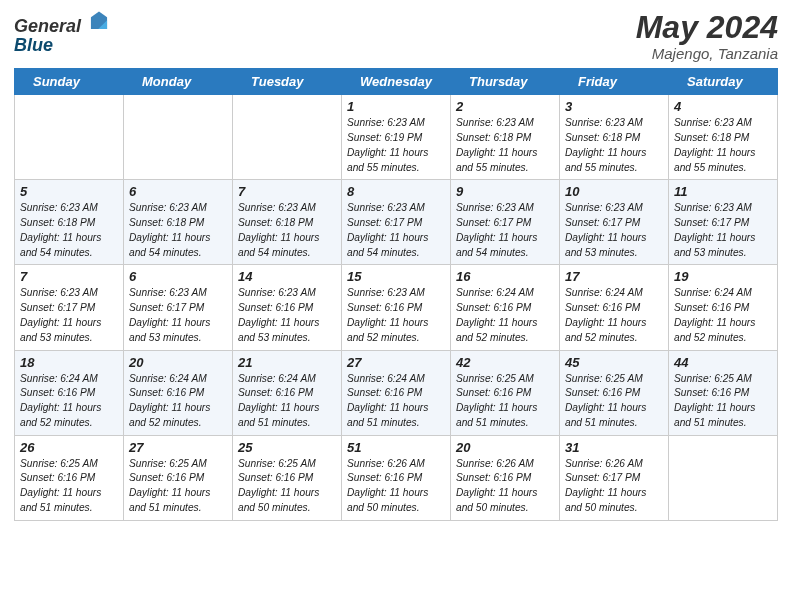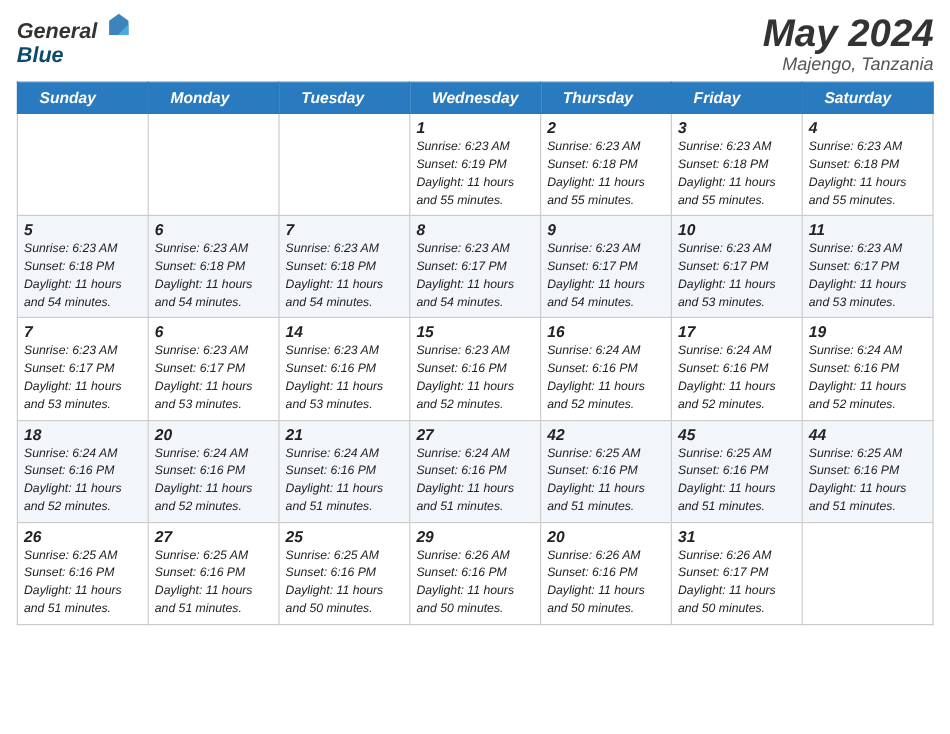--- a/index.html
+++ b/index.html
@@ -336,21 +336,21 @@
 and 51 minutes.</div>
           </td>
           <td>
             <span class="day-number">25</span>
             <div class="day-info" style="white-space: pre-line;">Sunrise: 6:25 AM
 Sunset: 6:16 PM
 Daylight: 11 hours
 and 50 minutes.</div>
           </td>
           <td>
-            <span class="day-number">29</span>
+            <span class="day-number">51</span>
             <div class="day-info" style="white-space: pre-line;">Sunrise: 6:26 AM
 Sunset: 6:16 PM
 Daylight: 11 hours
 and 50 minutes.</div>
           </td>
           <td>
             <span class="day-number">20</span>
             <div class="day-info" style="white-space: pre-line;">Sunrise: 6:26 AM
 Sunset: 6:16 PM
 Daylight: 11 hours

